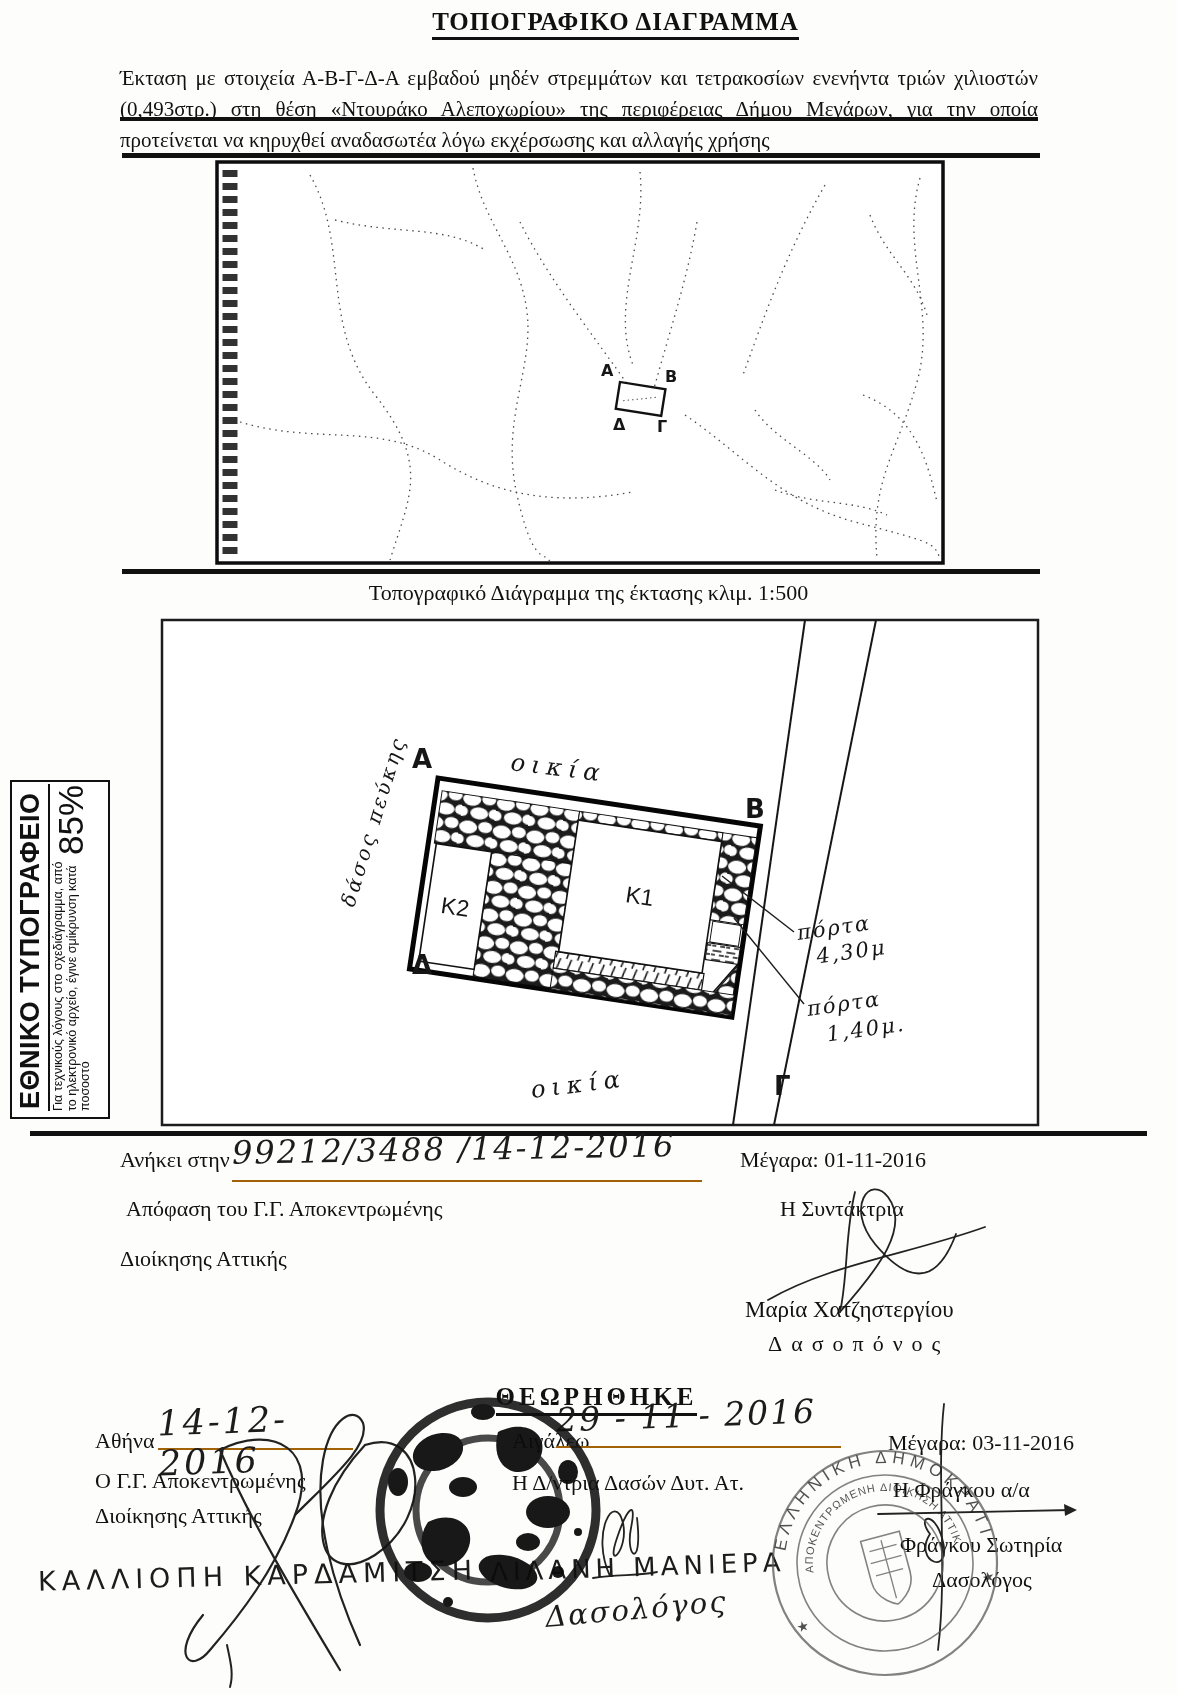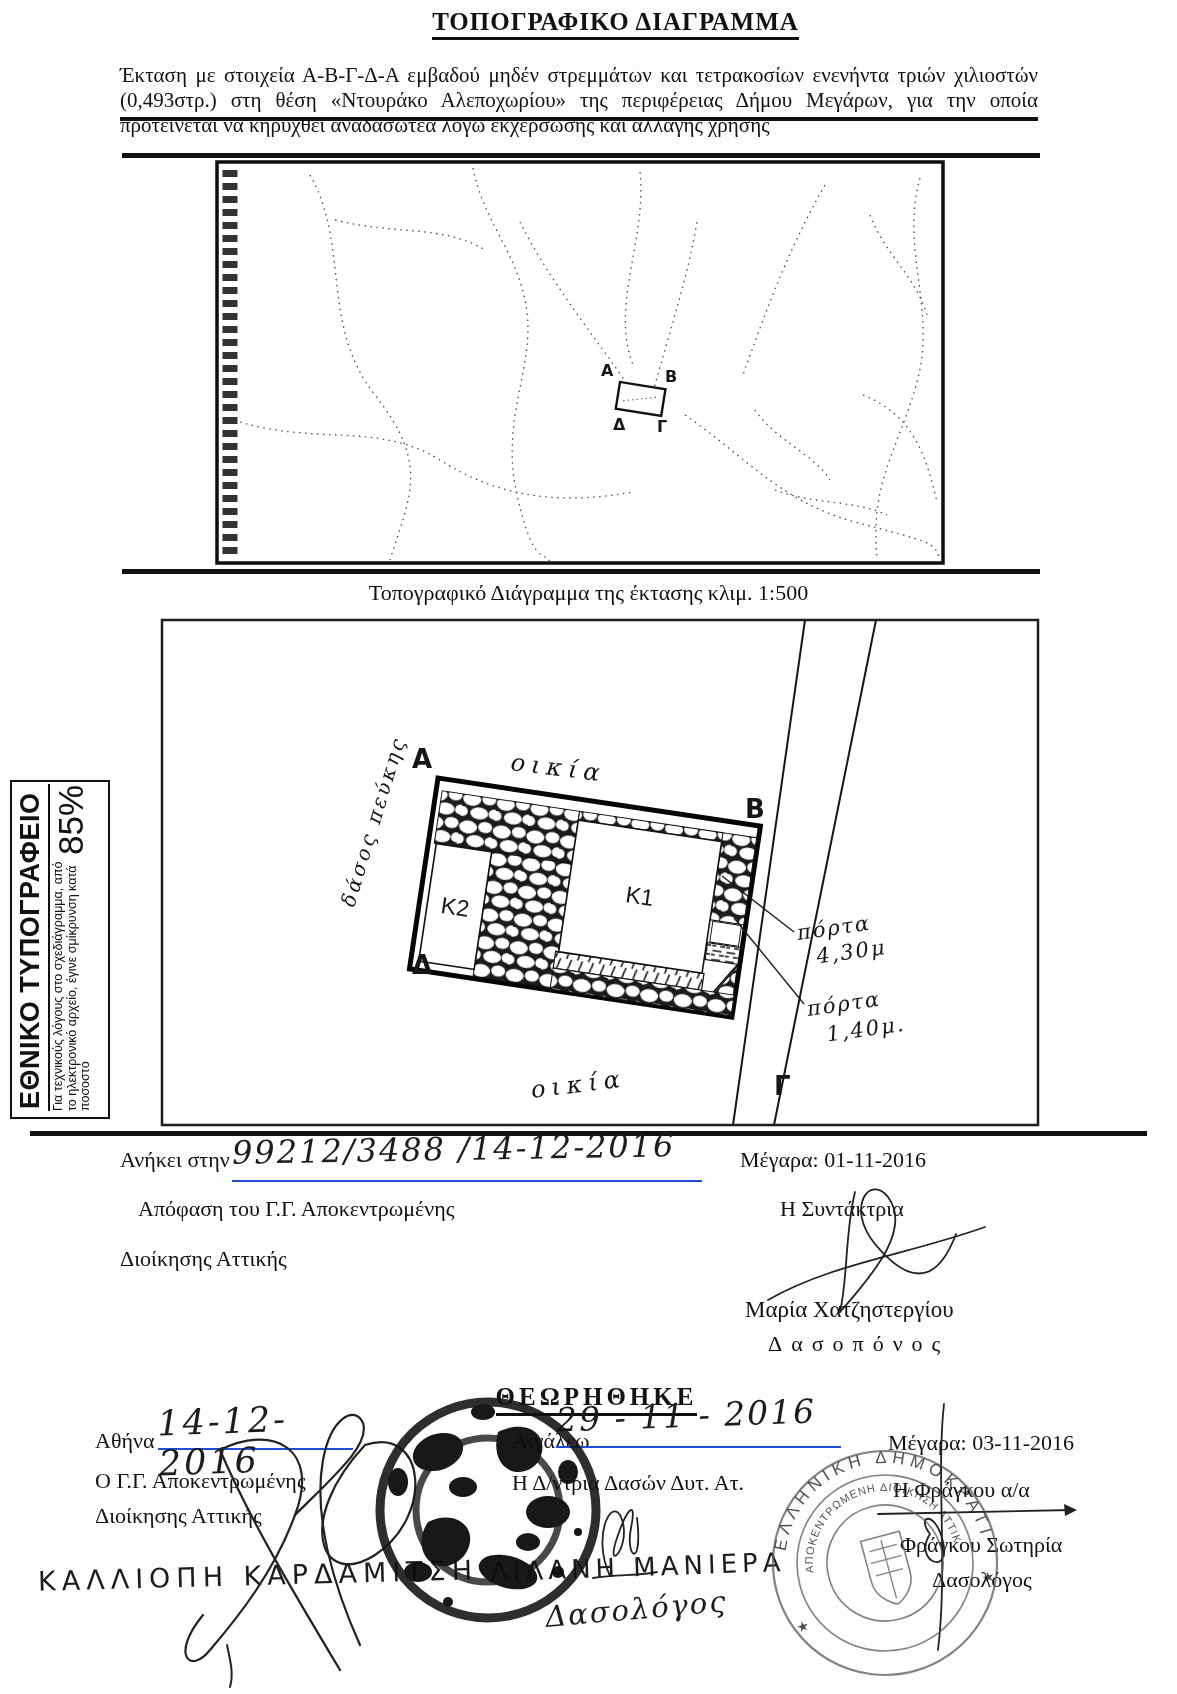--- a/index.html
+++ b/index.html
@@ -5,37 +5,37 @@
   html,body{margin:0;padding:0;background:#e8e8e8;}
   #page{position:relative;width:1177px;height:1694px;background:#fdfdfc;margin:0 auto;
         font-family:"Liberation Serif",serif;color:#111;overflow:hidden;}
   .abs{position:absolute;}
   .serif{font-family:"Liberation Serif",serif;}
   .hand{font-family:"DejaVu Serif",serif;font-style:italic;color:#1c1c1c;}
   .handcaps{font-family:"DejaVu Sans",sans-serif;color:#1c1c1c;}
   #doc-title{top:8px;left:0;width:100%;text-align:center;padding-left:27px;}
   #doc-title span{display:inline-block;font-size:25px;font-weight:bold;letter-spacing:1px;
         border-bottom:3px solid #111;padding-bottom:1px;}
-  #intro{top:42px;left:120px;width:918px;font-size:21px;line-height:25px;text-align:justify;}
+  #intro{top:42px;left:120px;width:918px;font-size:21px;line-height:31px;text-align:justify;}
   .rule{background:#111;}
   #caption1{top:124px;left:122px;width:918px;font-size:21px;}
   #caption2{top:580px;left:0;width:100%;text-align:center;font-size:22px;}
   .ftxt{font-size:22px;}
   #approved{top:1383px;left:0;width:100%;text-align:center;margin-left:8px;}
   #approved span{display:inline-block;font-size:25px;font-weight:bold;letter-spacing:4px;
         border-bottom:3px solid #111;padding-bottom:2px;}
   
   #po-box{left:10px;top:780px;width:96px;height:335px;border:2px solid #111;background:#fff;}
   #po-rot{left:14px;top:1111px;width:327px;height:88px;transform:rotate(-90deg);transform-origin:0 0;}
   #po-title{font-family:"Liberation Sans",sans-serif;font-weight:bold;font-size:27px;
         letter-spacing:.5px;border-bottom:2px solid #111;padding:1px 0 2px 2px;white-space:nowrap;}
   #po-row{display:flex;align-items:flex-start;padding-top:2px;}
   #po-note{font-family:"Liberation Sans",sans-serif;font-size:12.5px;line-height:13.5px;width:252px;}
   #po-pct{font-family:"Liberation Sans",sans-serif;font-size:35px;line-height:38px;padding-left:4px;}
-  .underbar{border-bottom:2px solid #1d4ed8;}
+  .underbar{border-bottom:2px solid #a16207;}
   svg text{fill:#161616;}
   .dot{fill:none;stroke:#4a4a4a;stroke-width:1.3;stroke-dasharray:1.5 4.5;}
   .sig{fill:none;stroke:#222;stroke-linecap:round;}
 </style>
 </head>
 <body>
 
 <div id="page">
 
   <div class="abs" id="doc-title">
@@ -157,21 +157,21 @@
   </div>
 
   <div class="abs rule" style="left:30px;top:1131px;width:1117px;height:5px;"></div>
 
   <div class="abs ftxt" style="left:120px;top:1147px;">Ανήκει στην</div>
   <div class="abs underbar" style="left:232px;top:1130px;width:470px;height:50px;">
     <span class="hand" style="font-size:32px;letter-spacing:2px;display:inline-block;transform:rotate(-1deg);">99212/3488  /14-12-2016</span>
   </div>
   <div class="abs ftxt" style="left:740px;top:1147px;">Μέγαρα: 01-11-2016</div>
 
-  <div class="abs ftxt" style="left:138px;top:1196px;">Απόφαση του Γ.Γ. Αποκεντρωμένης</div>
+  <div class="abs ftxt" style="left:126px;top:1196px;">Απόφαση του Γ.Γ. Αποκεντρωμένης</div>
   <div class="abs ftxt" style="left:780px;top:1196px;">Η Συντάκτρια</div>
   <div class="abs ftxt" style="left:120px;top:1246px;">Διοίκησης Αττικής</div>
 
   <div class="abs" style="left:760px;top:1172px;">
     <svg width="230" height="150" viewBox="0 0 230 150">
       <path class="sig" stroke-width="1.8" d="M95,20 C85,60 88,105 80,140"></path>
       <path class="sig" stroke-width="1.8" d="M80,140 C120,95 150,55 128,25 C110,2 85,35 115,72 C145,108 175,118 196,62"></path>
       <path class="sig" stroke-width="1.8" d="M8,128 C70,92 150,82 225,55"></path>
     </svg>
   </div>

